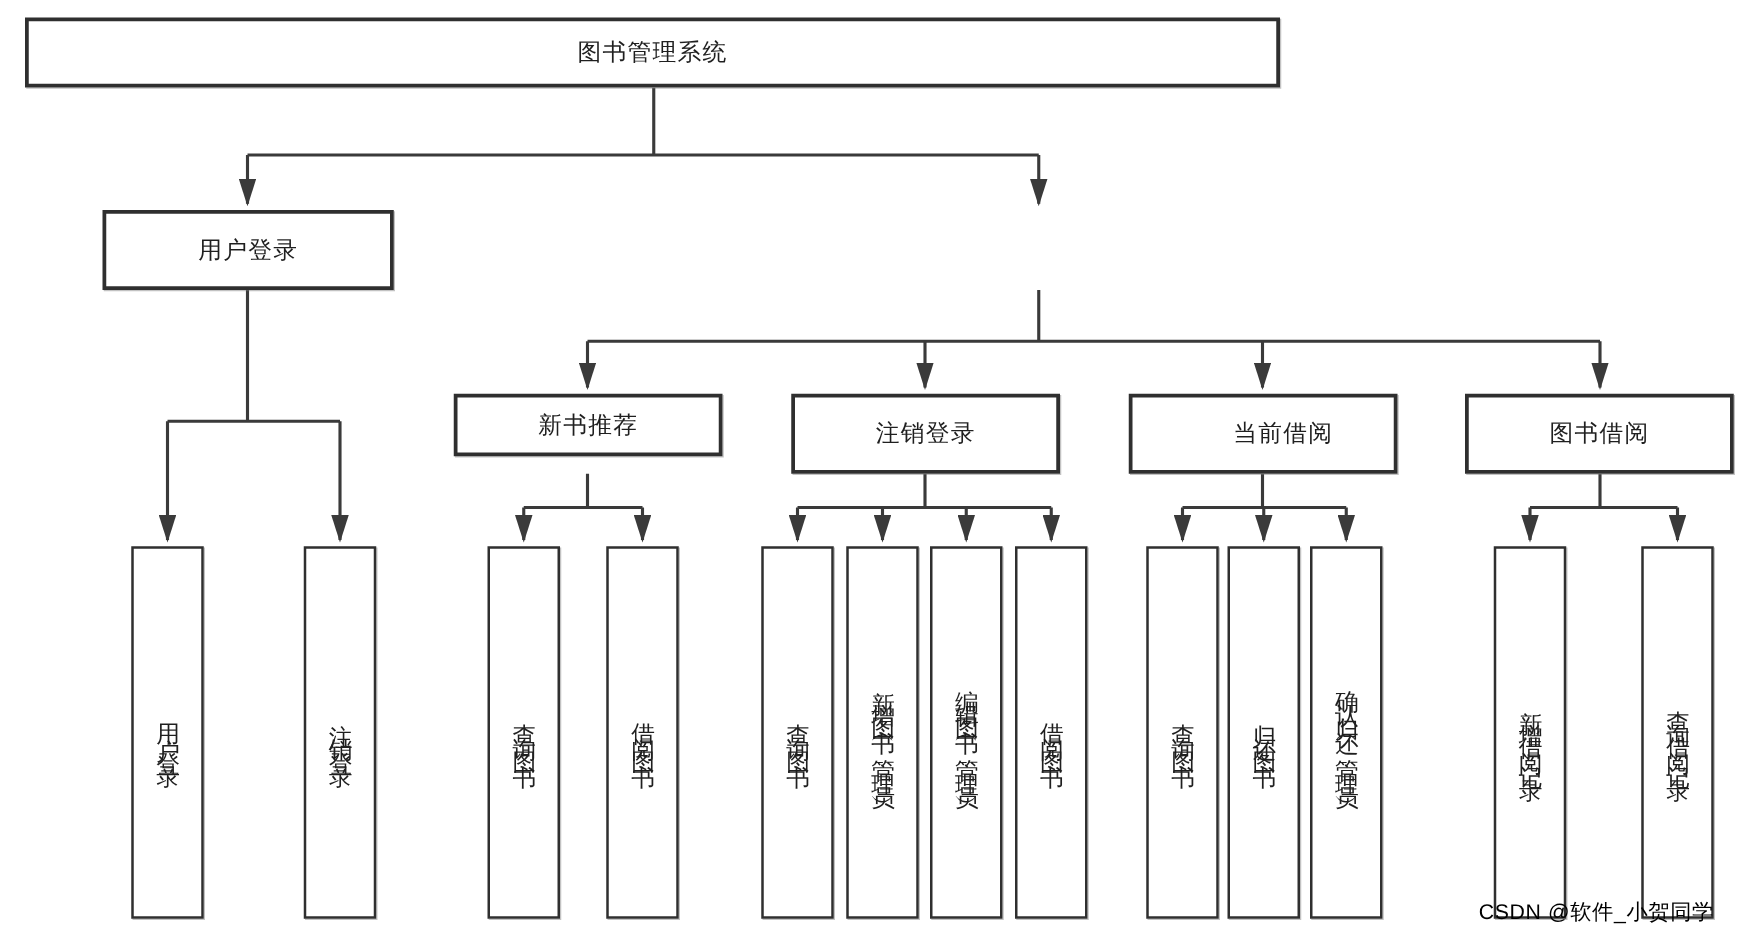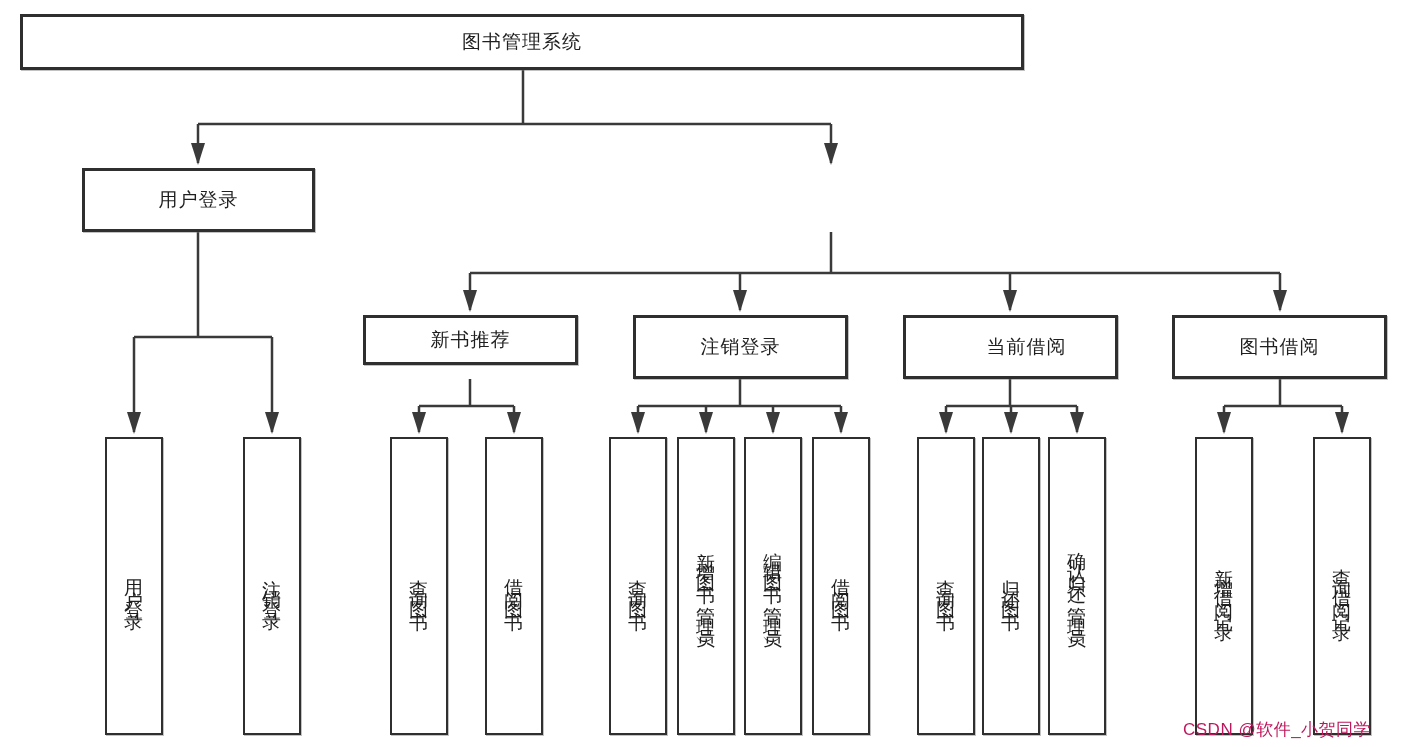--- a/index.html
+++ b/index.html
@@ -46,21 +46,21 @@
     font-size: 19px;
     letter-spacing: 11px;
     line-height: 1;
     white-space: nowrap;
   }
   #watermark {
     position: absolute;
     left: 1183px;
     top: 718px;
     font-size: 17px;
-    color: #be185d;
+    color: #000000;
     letter-spacing: 0.5px;
     white-space: nowrap;
   }
   .wire {
     stroke: #3a3a3a;
     stroke-width: 2.5;
     fill: none;
   }
 </style>
 </head>

